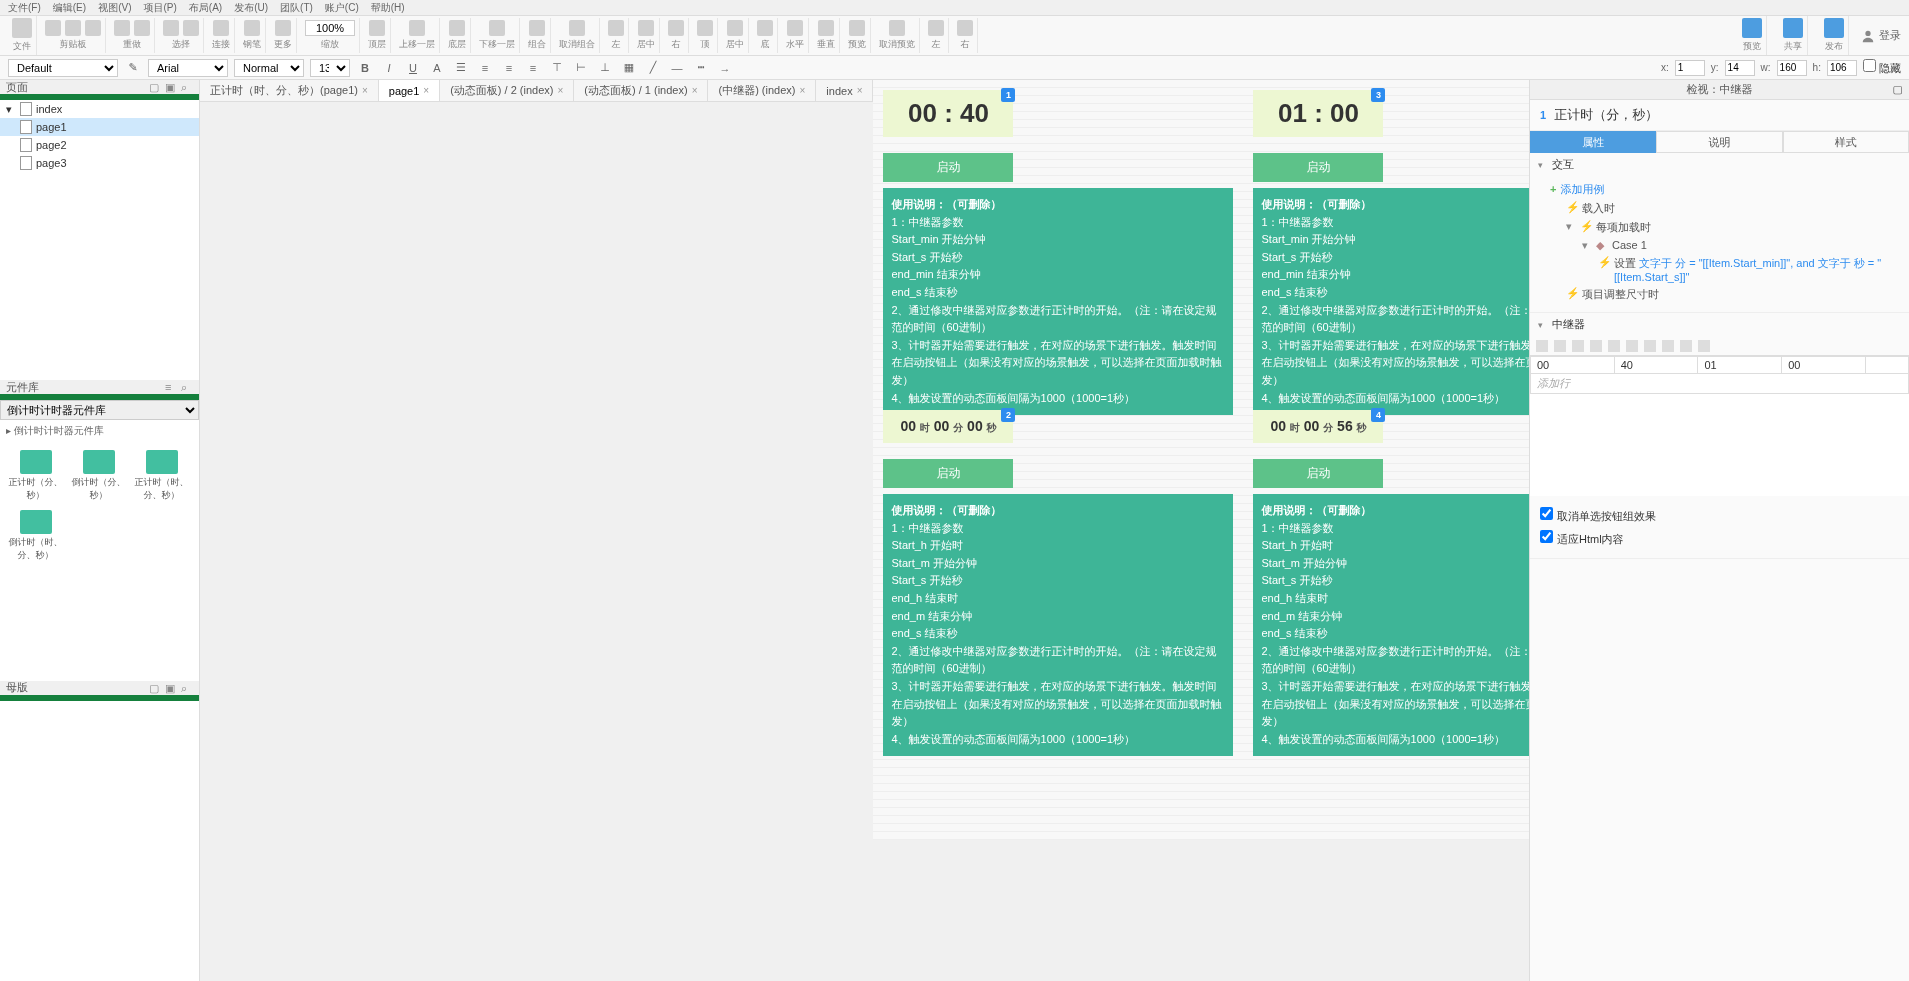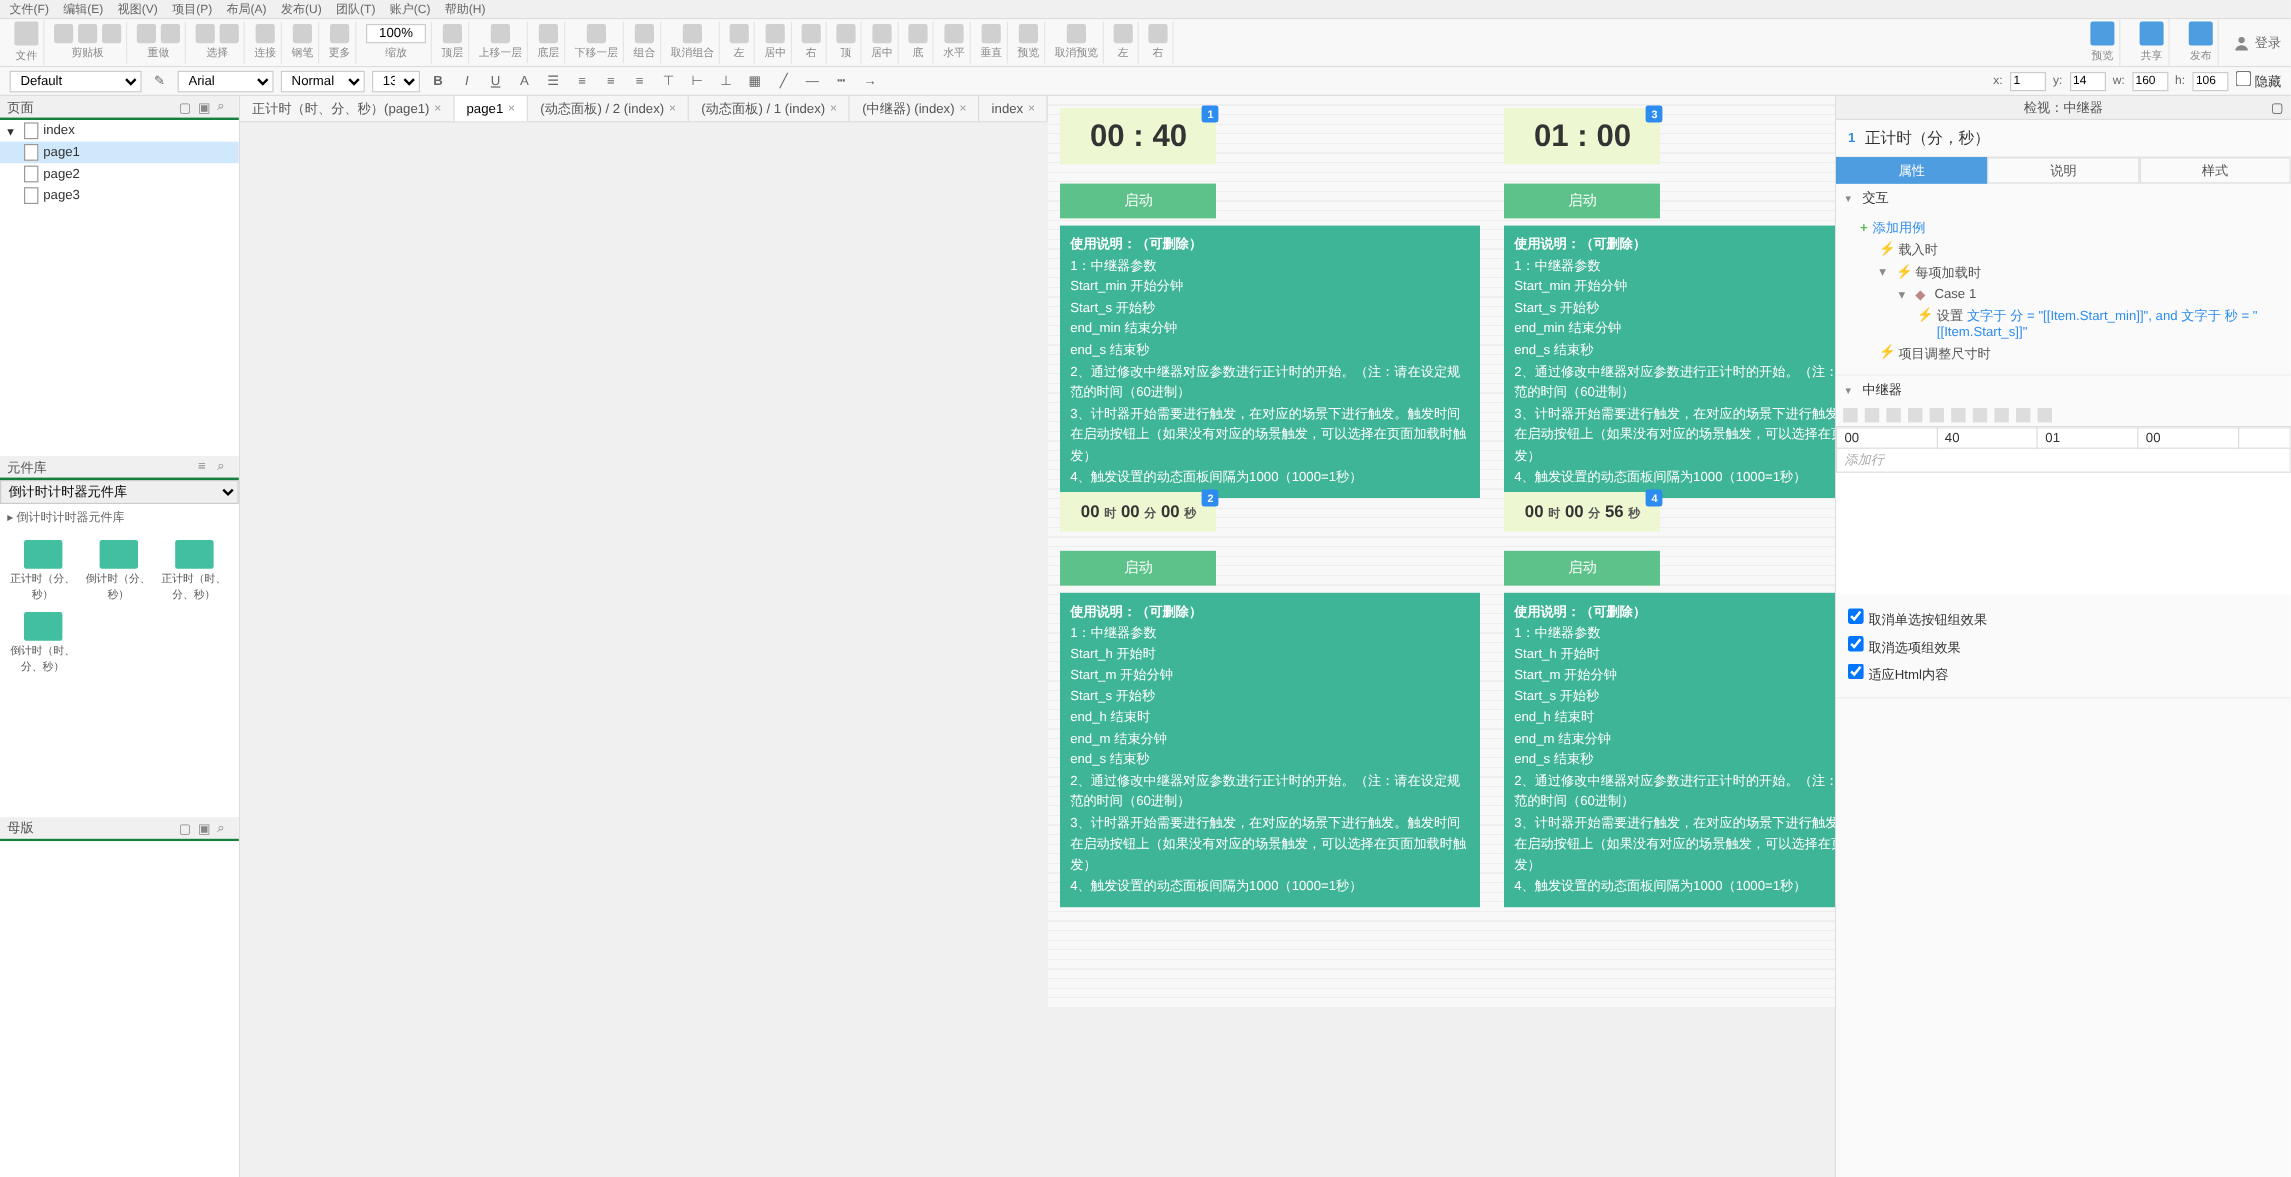--- a/index.html
+++ b/index.html
@@ -26,21 +26,21 @@
 .format-select { border: 1px solid #ccc; background: #fff; height: 18px; font-size: 11px; padding: 0 4px; }
 .format-btn { width: 18px; height: 18px; border: 1px solid transparent; display: inline-flex; align-items: center; justify-content: center; cursor: pointer; color: #666; }
 .coord-input { width: 30px; height: 16px; border: 1px solid #ccc; font-size: 10px; padding: 0 2px; }
 .coord-label { font-size: 10px; color: #666; }
 
 
 .main { display: flex; height: calc(100vh - 80px); }
 
 
 .left-panels { width: 200px; background: #fafafa; border-right: 1px solid #ddd; display: flex; flex-direction: column; }
-.panel-header { height: 20px; background: #f0f0f0; border-bottom: 2px solid #15803d; display: flex; align-items: center; padding: 0 6px; font-size: 11px; color: #555; justify-content: space-between; }
+.panel-header { height: 20px; background: #f0f0f0; border-bottom: 6px solid #15803d; display: flex; align-items: center; padding: 0 6px; font-size: 11px; color: #555; justify-content: space-between; }
 .panel-header-icons { display: flex; gap: 4px; }
 .panel-header-icon { width: 12px; height: 12px; cursor: pointer; color: #888; }
 .panel-body { flex: 1; overflow: auto; background: #fff; }
 .tree-item { padding: 2px 6px 2px 20px; cursor: pointer; display: flex; align-items: center; gap: 4px; }
 .tree-item.selected { background: #cfe8fc; }
 .tree-item.root { padding-left: 6px; font-weight: normal; }
 .tree-arrow { width: 10px; display: inline-block; }
 .page-icon { width: 12px; height: 14px; background: #fff; border: 1px solid #999; display: inline-block; }
 
 .lib-select { width: 100%; border: 1px solid #ccc; font-size: 11px; padding: 2px; }
@@ -621,18 +621,17 @@
             <td></td>
           </tr>
           <tr>
                 <td class="add-row" colspan="5">添加行</td>
               </tr>
         </tbody>
           </table>
       </div>
       <div class="data-options">
         <label><input type="checkbox" checked="" style=""><span>取消单选按钮组效果</span></label>
-        <label><input type="checkbox" checked="" style=""><span>取消选项组效果</span></label>
         <label><input type="checkbox" checked="" style=""><span>适应Html内容</span></label>
       </div>
     </div>
   </div>
 </div>
 
 </body></html>

